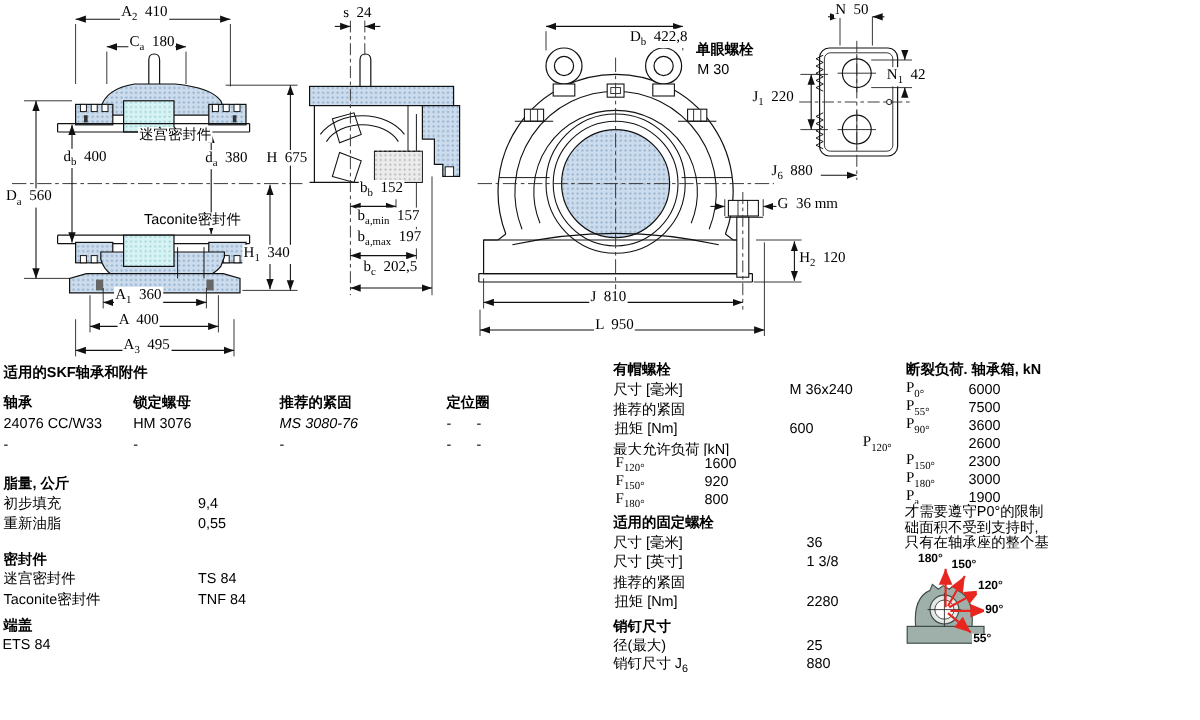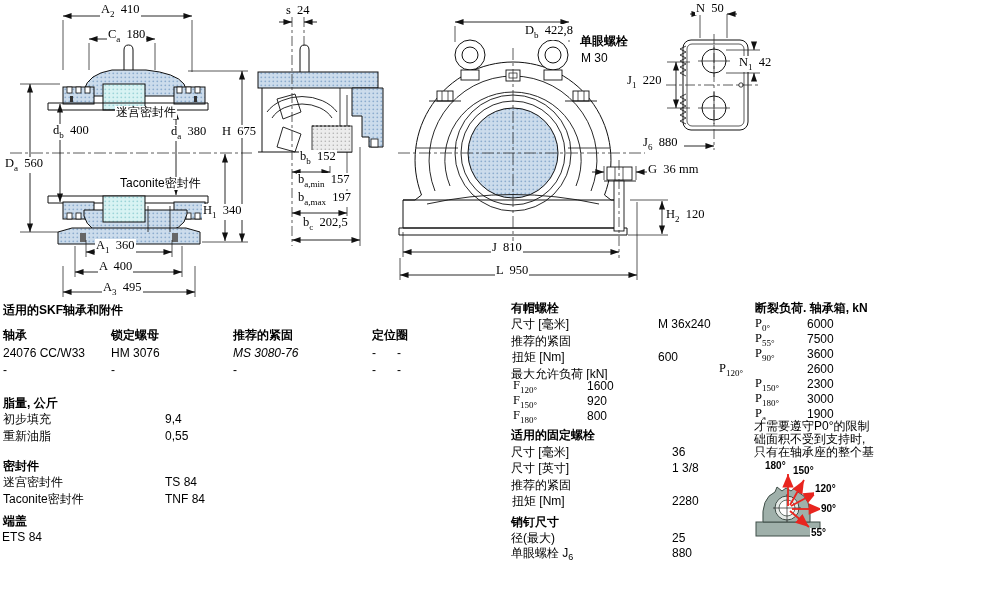--- a/index.html
+++ b/index.html
@@ -340,21 +340,21 @@
       <span class="lbl sans" style="left: 510px; top: 446px;">尺寸 [毫米]</span>
       <span class="lbl sans" style="left: 671px; top: 446px;">36</span>
       <span class="lbl sans" style="left: 510px; top: 462px;">尺寸 [英寸]</span>
       <span class="lbl sans" style="left: 671px; top: 462px;">1 3/8</span>
       <span class="lbl sans" style="left: 510px; top: 479px;">推荐的紧固</span>
       <span class="lbl sans" style="left: 511px; top: 495px;">扭矩 [Nm]</span>
       <span class="lbl sans" style="left: 671px; top: 495px;">2280</span>
       <span class="lbl sans b" style="left: 510px; top: 516px;">销钉尺寸</span>
       <span class="lbl sans" style="left: 510px; top: 532px;">径(最大)</span>
       <span class="lbl sans" style="left: 671px; top: 532px;">25</span>
-      <span class="lbl sans" style="left: 510px; top: 547px;"><span>单眼螺栓 J</span><sub>6</sub></span>
+      <span class="lbl sans" style="left: 510px; top: 547px;"><span>销钉尺寸 J</span><sub>6</sub></span>
       <span class="lbl sans" style="left: 671px; top: 547px;">880</span>
       <span class="lbl sans b" style="left: 754px; top: 302px;">断裂负荷. 轴承箱, kN</span>
       <span class="lbl" style="left: 754px; top: 317px;"><span>P</span><sub>0°</sub></span>
       <span class="lbl sans" style="left: 806px; top: 318px;">6000</span>
       <span class="lbl" style="left: 754px; top: 332px;"><span>P</span><sub>55°</sub></span>
       <span class="lbl sans" style="left: 806px; top: 333px;">7500</span>
       <span class="lbl" style="left: 754px; top: 347px;"><span>P</span><sub>90°</sub></span>
       <span class="lbl sans" style="left: 806px; top: 348px;">3600</span>
       <span class="lbl" style="left: 718px; top: 362px;"><span>P</span><sub>120°</sub></span>
       <span class="lbl sans" style="left: 806px; top: 363px;">2600</span>

